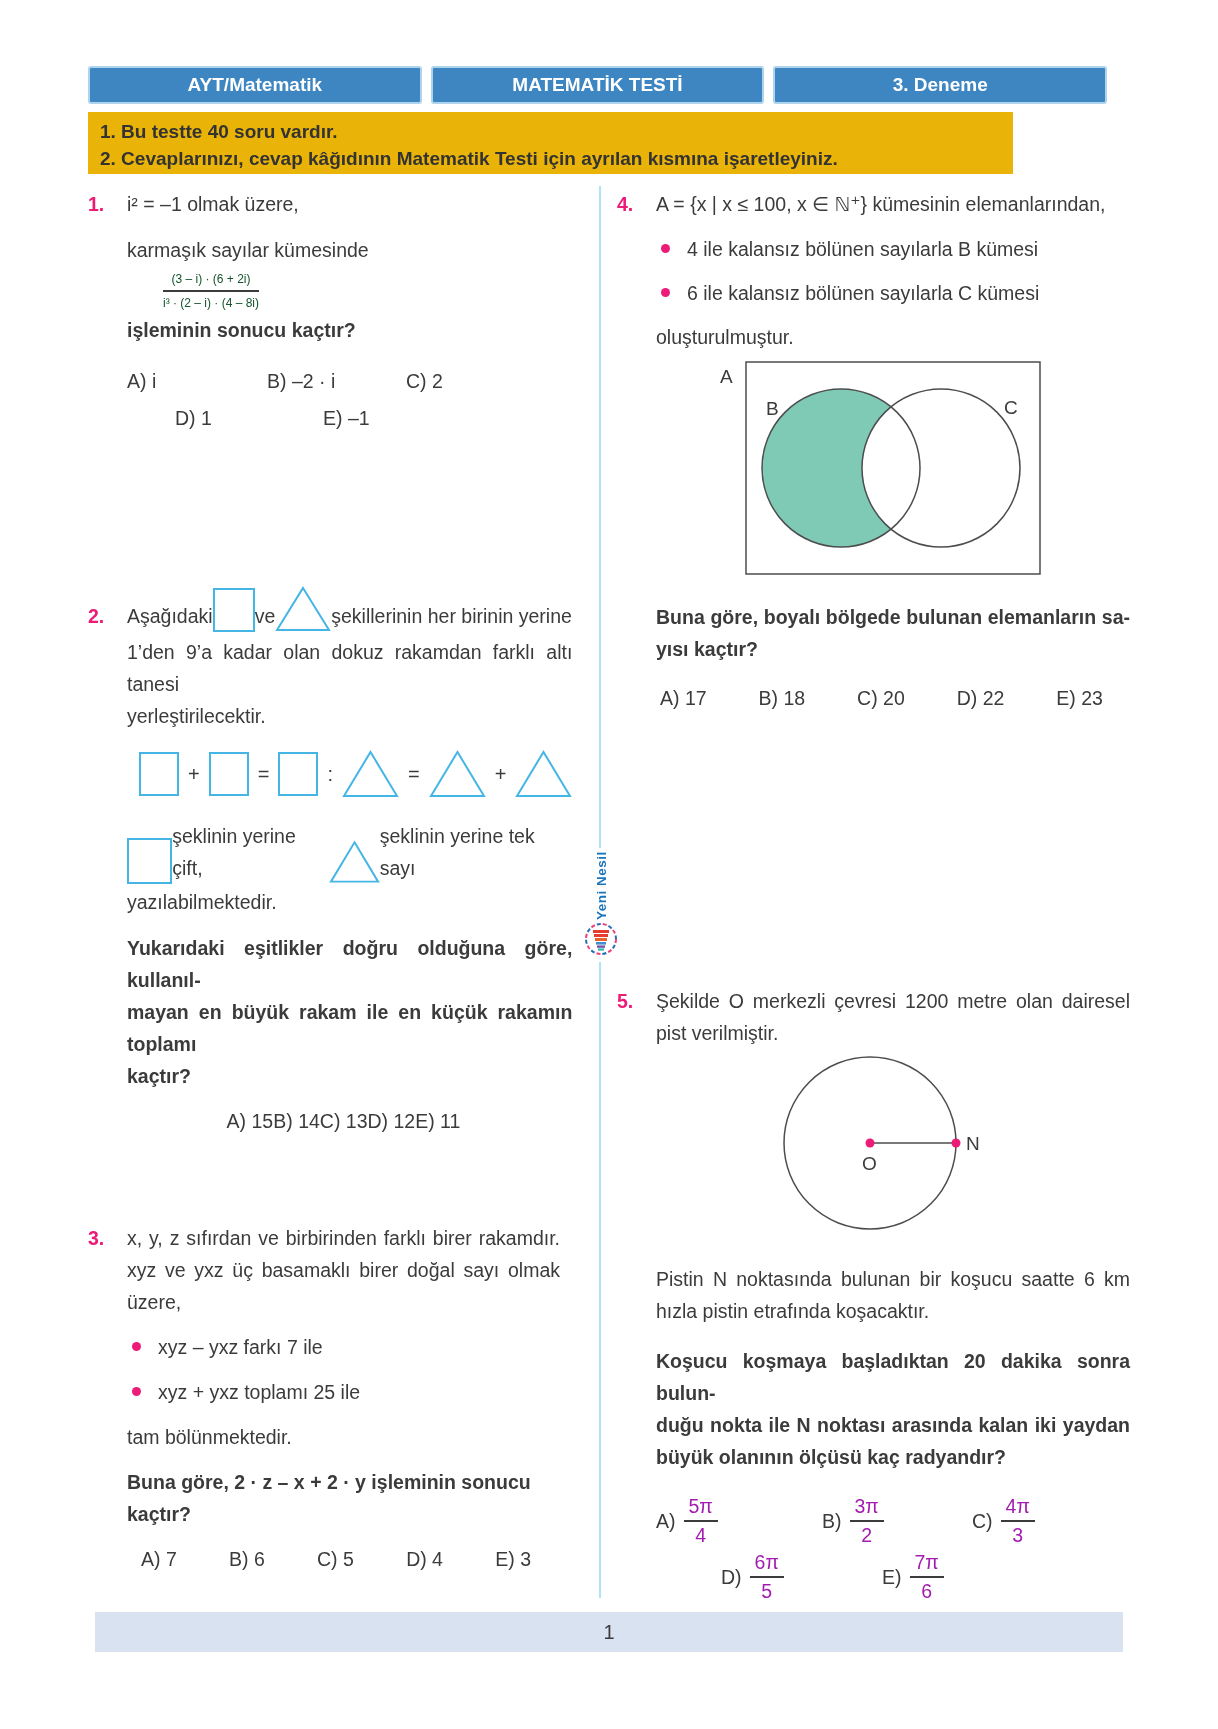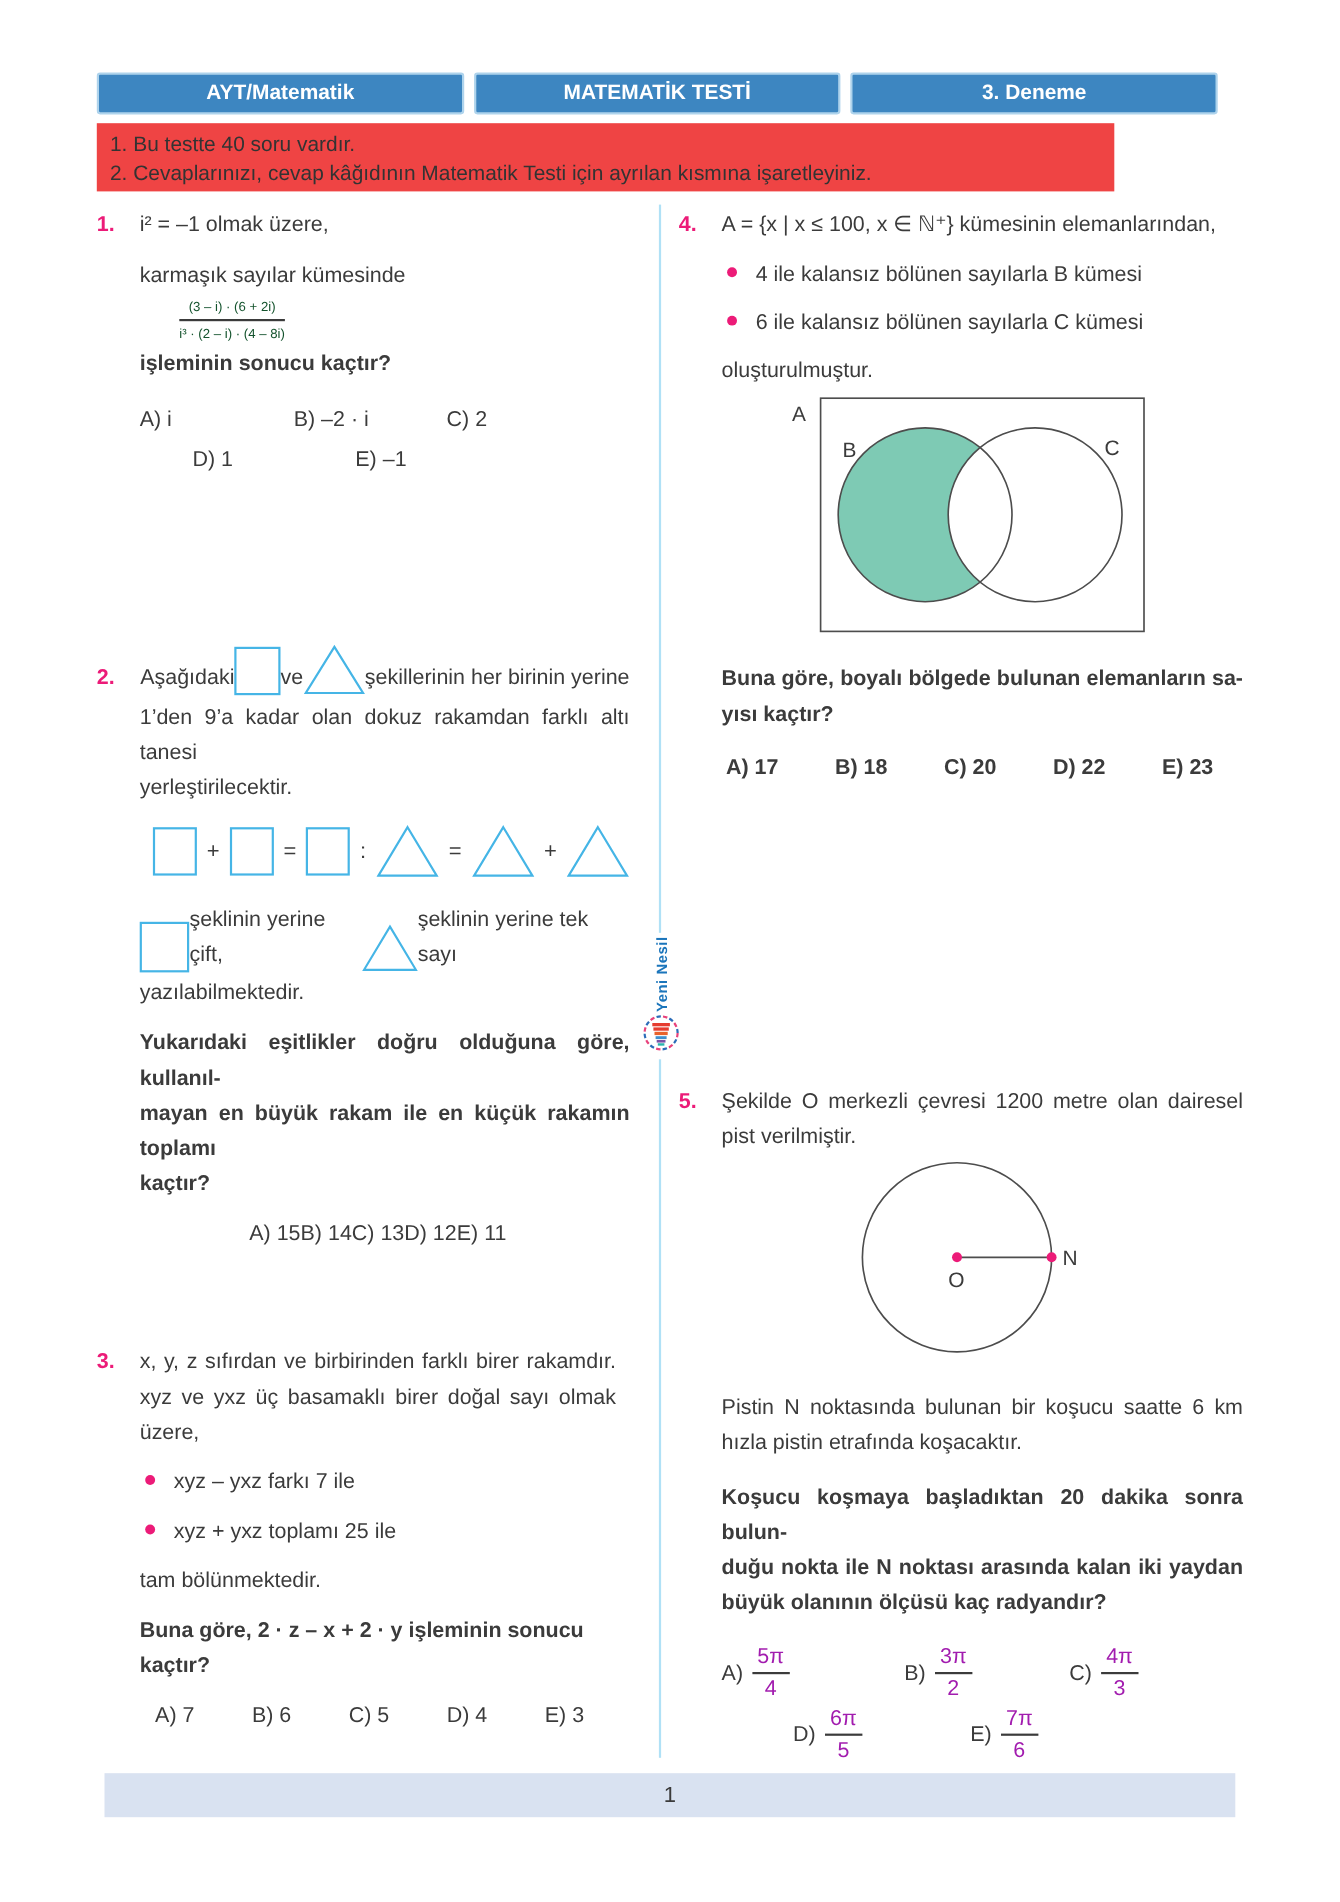--- a/index.html
+++ b/index.html
@@ -4,22 +4,22 @@
 <style>
   html,body { margin:0; padding:0; }
   body { width:1218px; height:1729px; background:#ffffff;
          font-family:"Liberation Sans","DejaVu Sans",sans-serif; }
   .page { position:relative; width:1218px; height:1729px; background:#fff; overflow:hidden; }
 
   
   .header-row { position:absolute; left:88px; top:66px; width:1019px; display:flex; gap:9px; }
   .hbox { flex:1; height:34px; background:#3d86c1; border:2px solid #aed3ec; border-radius:3px;
           color:#fff; font-weight:bold; font-size:19px; display:flex; align-items:center; justify-content:center; }
-  .instr-box { position:absolute; left:88px; top:112px; width:925px; height:62px; background:#ef4444;
-               padding:6px 0 0 12px; box-sizing:border-box; }
+  .instr-box { position:absolute; left:88px; top:112px; width:925px; height:62px; background:#eab308;
+               padding:6px 0 0 12px; box-sizing:border-box;font-weight:bold; }
   .instr-box div { font-size:19px; line-height:27px; color:#333; }
 
   
   .divider { position:absolute; left:599px; top:186px; width:2px; height:1412px; background:#b0e1f6; }
 
   .q { position:absolute; display:flex; }
   .qnum { width:39px; flex:0 0 39px; color:#ec1b78; font-weight:bold; font-size:19.5px; line-height:32px; }
   .qbody { flex:1; }
 
   .p { font-size:19.5px; line-height:32px; color:#3b3b3b; }
@@ -119,21 +119,21 @@
       <div class="ans-row" style="margin-top:14px; margin-left:48px;">
         <span style="width:148px;">D) 1</span>
         <span>E) –1</span>
       </div>
     </div>
   </div>
 
   <div class="q" style="left:88px; top:586px; width:472px;">
     <div class="qnum" style="padding-top:14px;">2.</div>
     <div class="qbody">
-      <div class="shape-line" style="justify-content:flex-end;">
+      <div class="shape-line" style="justify-content:flex-start;">
         <span class="p">Aşağıdaki</span>
         <span class="sq" style="width:42px;height:44px;"></span>
         <span class="p">ve</span>
         <svg class="tri" width="56" height="46" viewBox="0 0 56 46">
             <polygon points="28,2 54,44 2,44"></polygon>
           </svg>
         <span class="p">şekillerinin her birinin yerine</span>
       </div>
       <div class="p jline" style="margin-top:4px;">1’den 9’a kadar olan dokuz rakamdan farklı altı tanesi</div>
       <div class="p">yerleştirilecektir.</div>
@@ -230,21 +230,21 @@
         <circle cx="127" cy="115" r="79" fill="none" stroke="#4d4d4d" stroke-width="1.5"></circle>
         <text x="52" y="62">B</text>
         <text x="290" y="61">C</text>
       </svg>
 
       <div style="margin-top:20px;">
         <div class="p bold jline">Buna göre, boyalı bölgede bulunan elemanların sa-</div>
         <div class="p bold">yısı kaçtır?</div>
       </div>
 
-      <div class="ans-row" style="margin-top:22px; margin-left:4px; width:443px; justify-content:space-between;font-weight:bold;">
+      <div class="ans-row" style="margin-top:22px; margin-left:4px; width:443px; justify-content:space-between;">
         <span>A) 17</span>
         <span>B) 18</span>
         <span>C) 20</span>
         <span>D) 22</span>
         <span>E) 23</span>
       </div>
     </div>
   </div>
 
   <div class="q" style="left:617px; top:985px; width:513px;">

